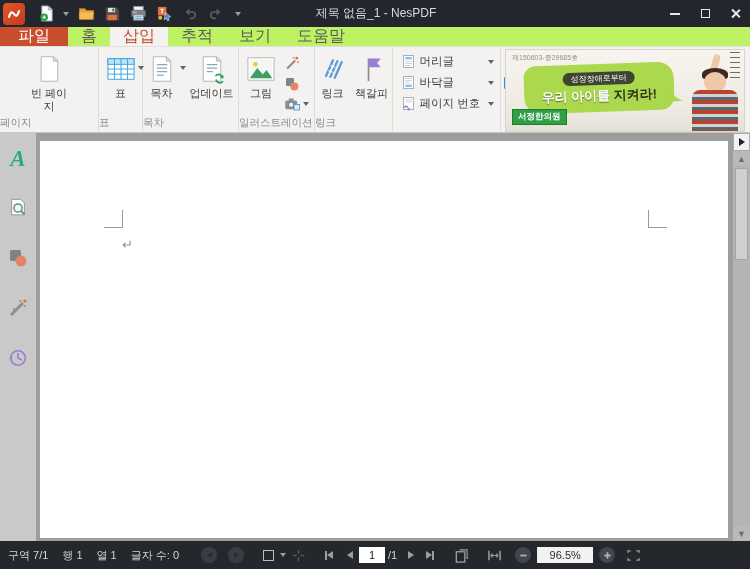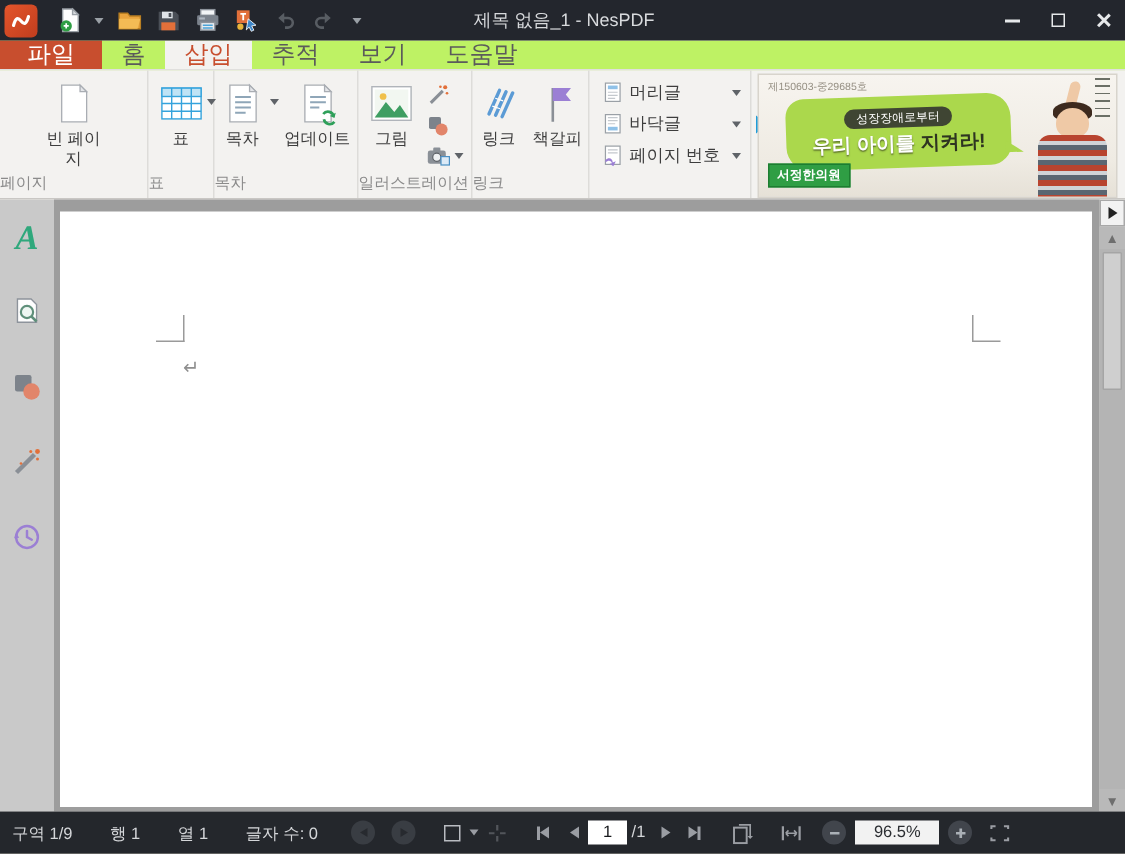--- a/index.html
+++ b/index.html
@@ -84,21 +84,21 @@
   .pilcrow { position:absolute; left:82px; top:96px; color:#8f8f8f; font-size:13px; }
   .scrollbar { width:17px; background:#b9b9b9; display:flex; flex-direction:column; }
   .sb-panelbtn { height:18px; background:#f2f2f2; border:1px solid #a8a8a8; display:flex; align-items:center; justify-content:center; }
   .sb-panelbtn .tri { width:0; height:0; border-top:4px solid transparent; border-bottom:4px solid transparent; border-left:6px solid #222; }
   .sb-arrow { height:15px; display:flex; align-items:center; justify-content:center; color:#6e6e6e; font-size:9px; }
   .sb-track { flex:1; position:relative; background:#b4b4b4; }
   .sb-thumb { position:absolute; top:2px; left:2px; right:2px; height:92px; background:#cfcfcf; border:1px solid #a5a5a5; border-radius:1px; }
 
   
   .statusbar { position:relative; height:28px; background:#24272c; display:flex; align-items:center; color:#d4d6d9; font-size:11px; }
-  .sb-text { margin-left:25px; white-space:nowrap; }
+  .sb-text { margin-left:14px; white-space:nowrap; }
   .sb-text:first-child { margin-left:8px; }
   .circle-btn { width:16px; height:16px; border-radius:50%; background:#54585f; display:flex; align-items:center; justify-content:center; }
   .circle-btn .tri-l { width:0; height:0; border-top:3.5px solid transparent; border-bottom:3.5px solid transparent; border-right:5px solid #2b2e33; }
   .circle-btn .tri-r { width:0; height:0; border-top:3.5px solid transparent; border-bottom:3.5px solid transparent; border-left:5px solid #2b2e33; }
   .icon-btn { display:flex; align-items:center; justify-content:center; height:20px; padding:0 3px; border-radius:2px; }
   .nav-tri-l { width:0; height:0; border-top:4.5px solid transparent; border-bottom:4.5px solid transparent; border-right:6.5px solid #9a9da3; }
   .nav-tri-r { width:0; height:0; border-top:4.5px solid transparent; border-bottom:4.5px solid transparent; border-left:6.5px solid #9a9da3; }
   .nav-bar { width:2px; height:9px; background:#9a9da3; }
   .pageno-box { width:26px; height:16px; background:#fff; color:#16181b; font-size:11px; display:flex; align-items:center; justify-content:center; margin:0 3px; }
   .zoom-box { width:56px; height:16px; background:#f2f2f2; color:#2a2d31; font-size:11px; display:flex; align-items:center; justify-content:center; margin:0 6px; }
@@ -439,21 +439,21 @@
         </div>
       <div class="sb-arrow">▲</div>
       <div class="sb-track">
         <div class="sb-thumb"></div>
       </div>
       <div class="sb-arrow">▼</div>
     </div>
   </div>
 
   <div class="statusbar">
-    <span class="sb-text">구역 1/9</span>
+    <span class="sb-text">구역 7/1</span>
     <span class="sb-text">행 1</span>
     <span class="sb-text">열 1</span>
     <span class="sb-text">글자 수: 0</span>
 
     <div class="circle-btn dim" style="margin-left:22px">
         <span class="tri-l"></span>
       </div>
     <div class="circle-btn dim" style="margin-left:11px">
         <span class="tri-r"></span>
       </div>

